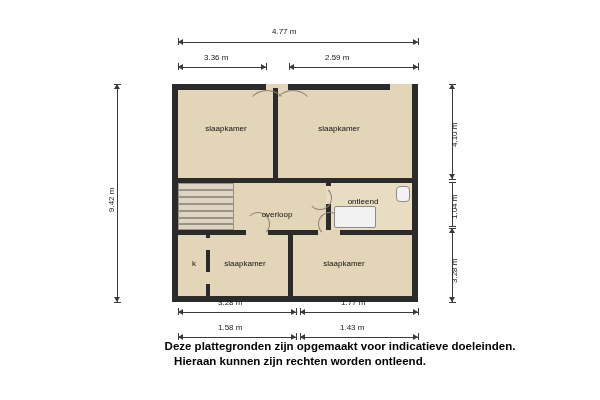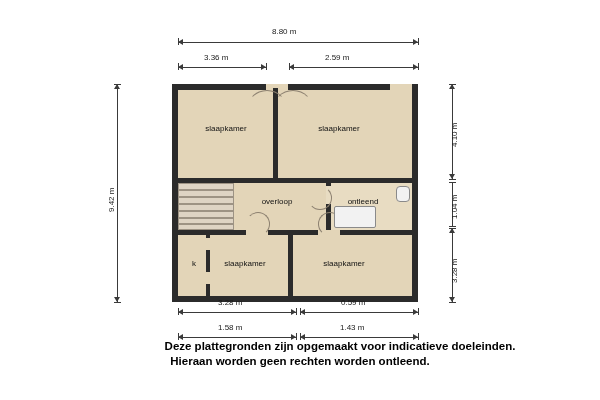--- a/index.html
+++ b/index.html
@@ -130,21 +130,21 @@
 </head>
 <body>
 
 <div id="plan">
 
   <div class="dimline h" style="left:178px; top:42px; width:240px;"></div>
   <div class="arrow left" style="left:178px; top:39px;"></div>
   <div class="arrow right" style="left:413px; top:39px;"></div>
   <div class="tick v" style="left:178px; top:38px;"></div>
   <div class="tick v" style="left:418px; top:38px;"></div>
-  <div class="dimtext" style="left:272px; top:27px;">8.80 m</div>
+  <div class="dimtext" style="left:272px; top:27px;">4.77 m</div>
 
   <div class="dimline h" style="left:178px; top:67px; width:88px;"></div>
   <div class="arrow left" style="left:178px; top:64px;"></div>
   <div class="arrow right" style="left:261px; top:64px;"></div>
   <div class="tick v" style="left:178px; top:63px;"></div>
   <div class="tick v" style="left:266px; top:63px;"></div>
   <div class="dimtext" style="left:204px; top:53px;">3.36 m</div>
 
   <div class="dimline h" style="left:289px; top:67px; width:129px;"></div>
   <div class="arrow left" style="left:289px; top:64px;"></div>
@@ -225,50 +225,50 @@
   <div class="swing" style="left:272px; top:90px; width:42px; height:42px; border-left-color:transparent; border-bottom-color:transparent; border-right-color:transparent;"></div>
   <div class="swing" style="left:308px; top:186px; width:24px; height:24px; border-left-color:transparent; border-top-color:transparent;"></div>
   <div class="swing" style="left:246px; top:212px; width:24px; height:24px; border-left-color:transparent; border-bottom-color:transparent;"></div>
   <div class="swing" style="left:318px; top:212px; width:24px; height:24px; border-right-color:transparent; border-bottom-color:transparent;"></div>
 
   <div class="fixture" style="left:334px; top:206px; width:42px; height:22px; border-radius:2px;"></div>
   <div class="fixture" style="left:396px; top:186px; width:14px; height:16px; border-radius:4px;"></div>
 
   <div class="room-label" style="left:196px; top:124px; width:60px;">slaapkamer</div>
   <div class="room-label" style="left:309px; top:124px; width:60px;">slaapkamer</div>
-  <div class="room-label" style="left:251px; top:197px; width:52px;">overloop</div>
+  <div class="room-label" style="left:251px; top:210px; width:52px;">overloop</div>
   <div class="room-label" style="left:337px; top:197px; width:52px;">ontleend</div>
   <div class="room-label" style="left:184px; top:259px; width:20px;">k</div>
   <div class="room-label" style="left:215px; top:259px; width:60px;">slaapkamer</div>
   <div class="room-label" style="left:314px; top:259px; width:60px;">slaapkamer</div>
 
   <div class="dimline h" style="left:178px; top:312px; width:118px;"></div>
   <div class="arrow left" style="left:178px; top:309px;"></div>
   <div class="arrow right" style="left:291px; top:309px;"></div>
   <div class="tick v" style="left:178px; top:308px;"></div>
   <div class="tick v" style="left:296px; top:308px;"></div>
   <div class="dimtext" style="left:218px; top:298px;">3.28 m</div>
 
   <div class="dimline h" style="left:300px; top:312px; width:118px;"></div>
   <div class="arrow left" style="left:300px; top:309px;"></div>
   <div class="arrow right" style="left:413px; top:309px;"></div>
   <div class="tick v" style="left:300px; top:308px;"></div>
   <div class="tick v" style="left:418px; top:308px;"></div>
-  <div class="dimtext" style="left:341px; top:298px;">0.59 m</div>
+  <div class="dimtext" style="left:341px; top:298px;">1.77 m</div>
 
   <div class="dimline h" style="left:178px; top:337px; width:118px;"></div>
   <div class="arrow left" style="left:178px; top:334px;"></div>
   <div class="arrow right" style="left:291px; top:334px;"></div>
   <div class="tick v" style="left:178px; top:333px;"></div>
   <div class="tick v" style="left:296px; top:333px;"></div>
   <div class="dimtext" style="left:218px; top:323px;">1.58 m</div>
 
   <div class="dimline h" style="left:300px; top:337px; width:118px;"></div>
   <div class="arrow left" style="left:300px; top:334px;"></div>
   <div class="arrow right" style="left:413px; top:334px;"></div>
   <div class="tick v" style="left:300px; top:333px;"></div>
   <div class="tick v" style="left:418px; top:333px;"></div>
   <div class="dimtext" style="left:340px; top:323px;">1.43 m</div>
 
   <div class="caption" style="left:0; top:340px;padding-left:40px;">Deze plattegronden zijn opgemaakt voor indicatieve doeleinden.</div>
-  <div class="caption" style="left:0; top:355px;">Hieraan worden geen rechten worden ontleend.</div>
+  <div class="caption" style="left:0; top:355px;">Hieraan kunnen zijn rechten worden ontleend.</div>
 
 </div>
 
 </body></html>

